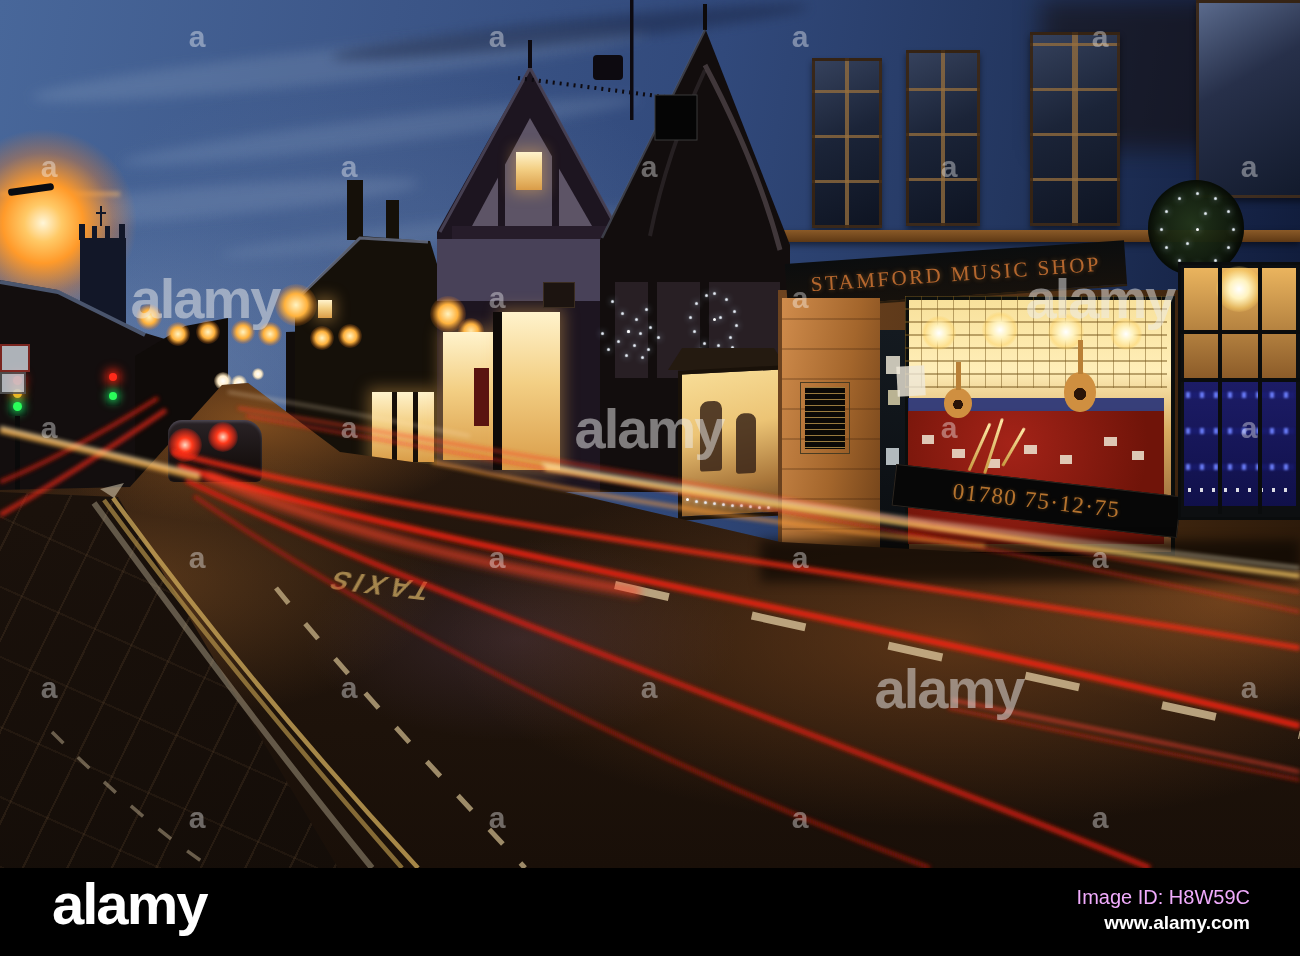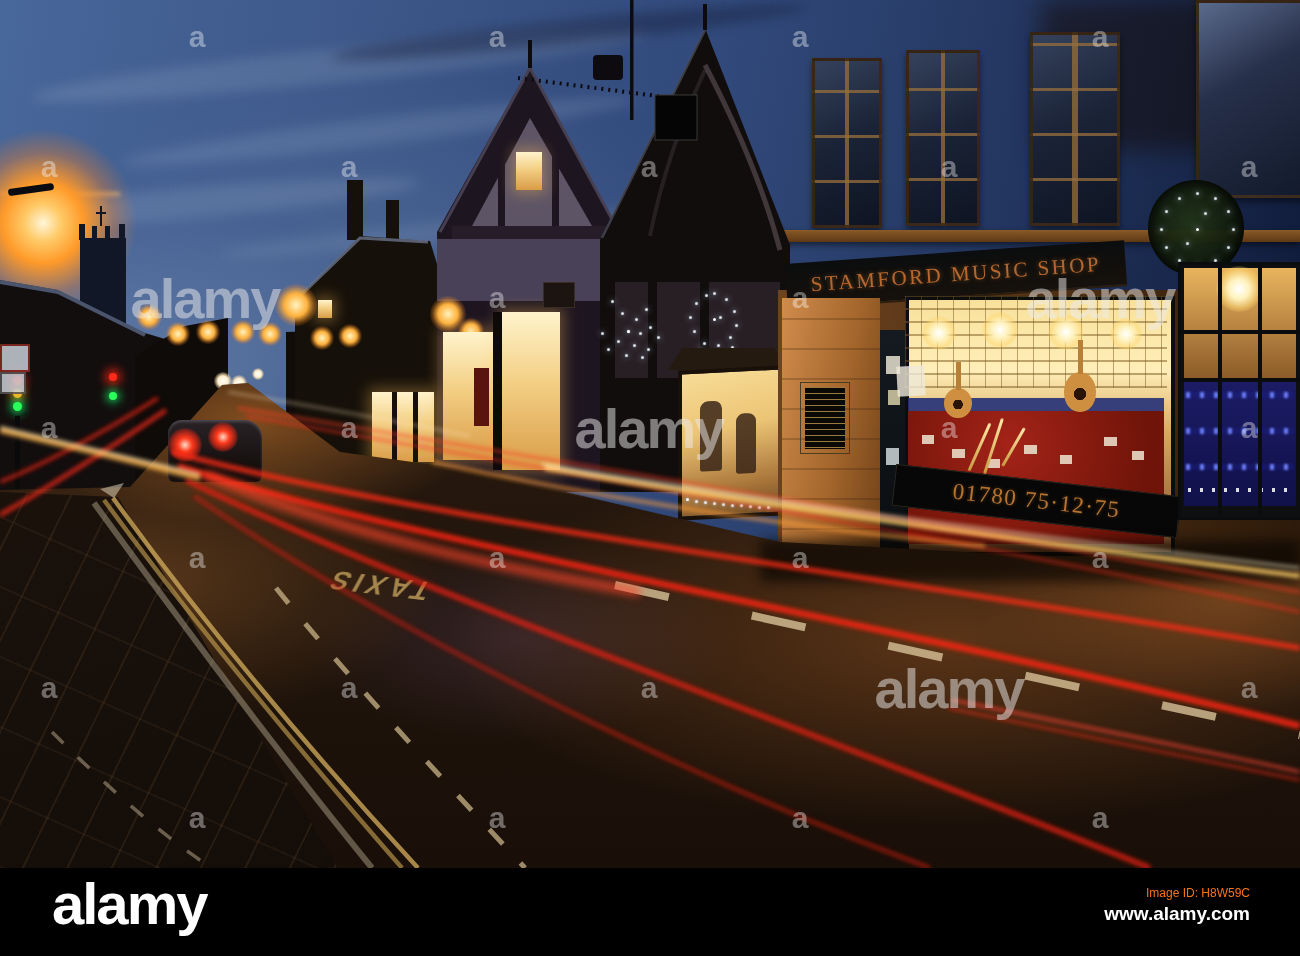--- a/index.html
+++ b/index.html
@@ -145,21 +145,21 @@
     background:radial-gradient(circle,#ffd9c2 0%,#ff3a1c 30%,rgba(255,40,20,.5) 58%,transparent 75%);}
   
   .wm{position:absolute;transform:translate(-50%,-50%);font-family:"Liberation Sans",sans-serif;
       font-weight:bold;pointer-events:none;}
   .wm-big{font-size:56px;letter-spacing:-2px;color:rgba(235,235,235,.5);}
   .wm-small{font-size:30px;color:rgba(255,255,255,.38);}
   
   #footer{left:0;top:868px;width:1300px;height:88px;background:#000;}
   #footer-logo{position:absolute;left:52px;top:2px;font-weight:bold;font-size:58px;letter-spacing:-2px;color:#fff;}
   #footer-right{position:absolute;right:50px;top:18px;text-align:right;color:#fff;}
-  #footer-id{font-size:12px;color:#f97316;}
+  #footer-id{font-size:20px;color:#f0abfc;}
   #footer-url{font-size:19px;font-weight:bold;margin-top:3px;}
 </style>
 </head>
 <body>
 
 <div id="stage">
 
   <div id="sky" class="abs">
     <div class="cloud" style="left:30px;top:48px;width:620px;height:34px;background:rgba(185,200,222,.17);transform:rotate(-6deg);"></div>
     <div class="cloud" style="left:120px;top:118px;width:520px;height:26px;background:rgba(190,205,225,.15);transform:rotate(-7deg);"></div>

